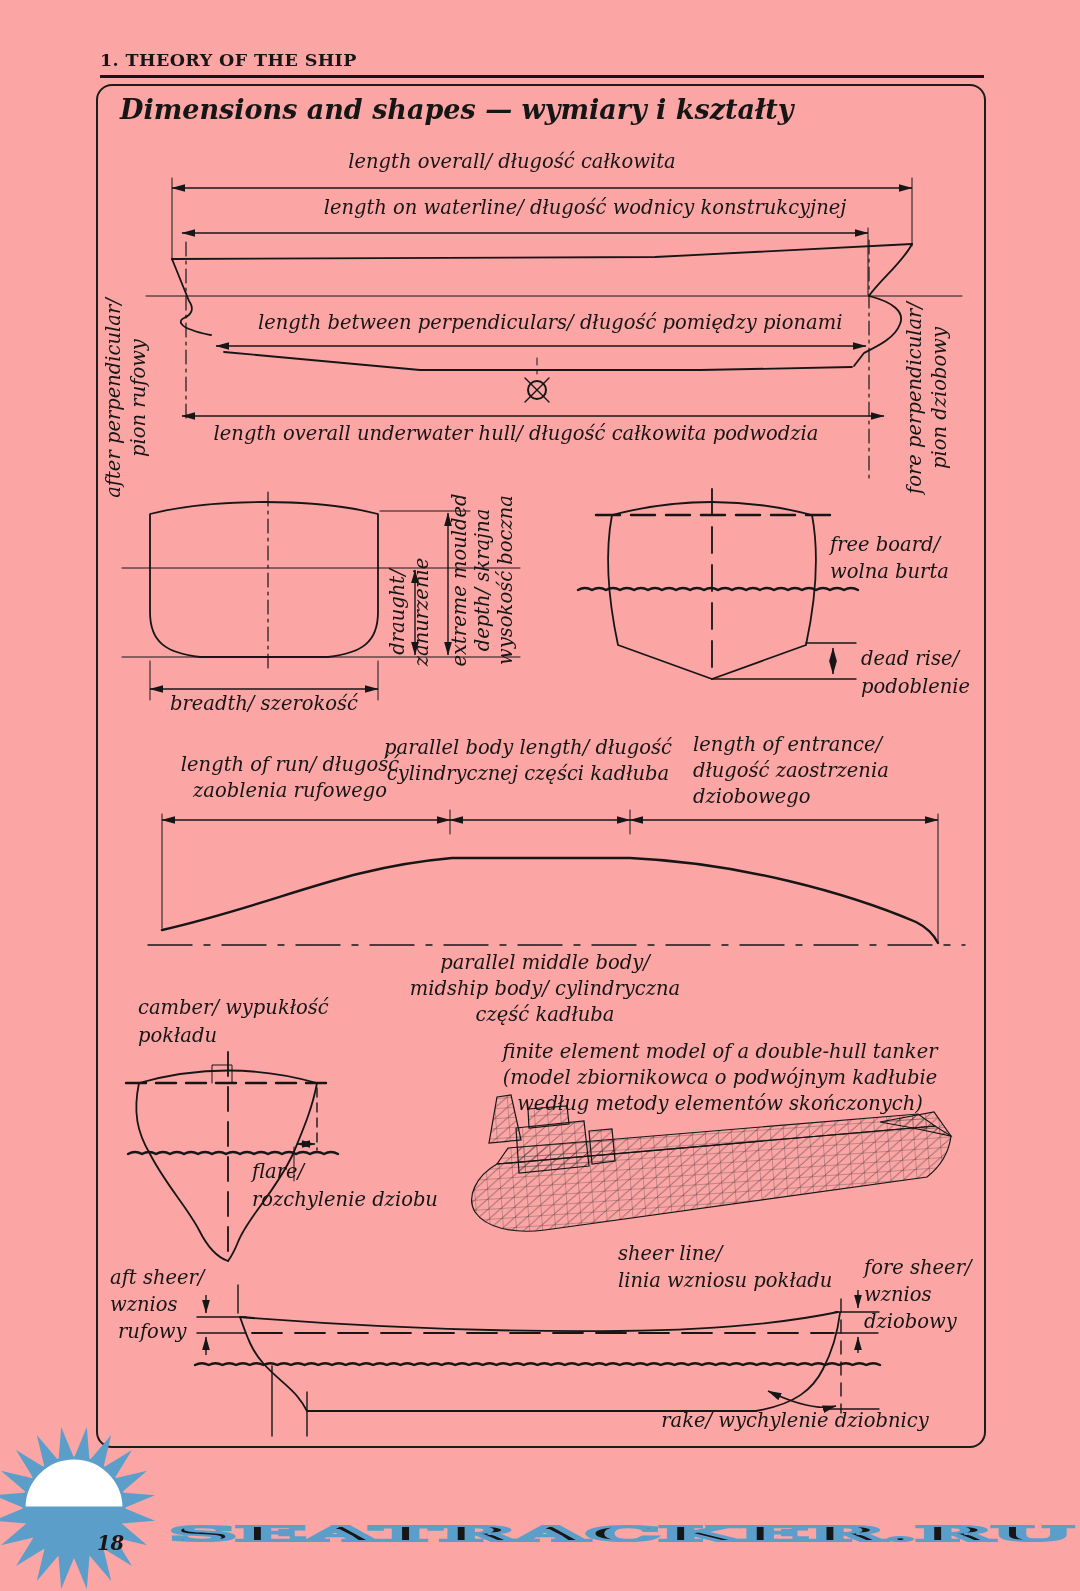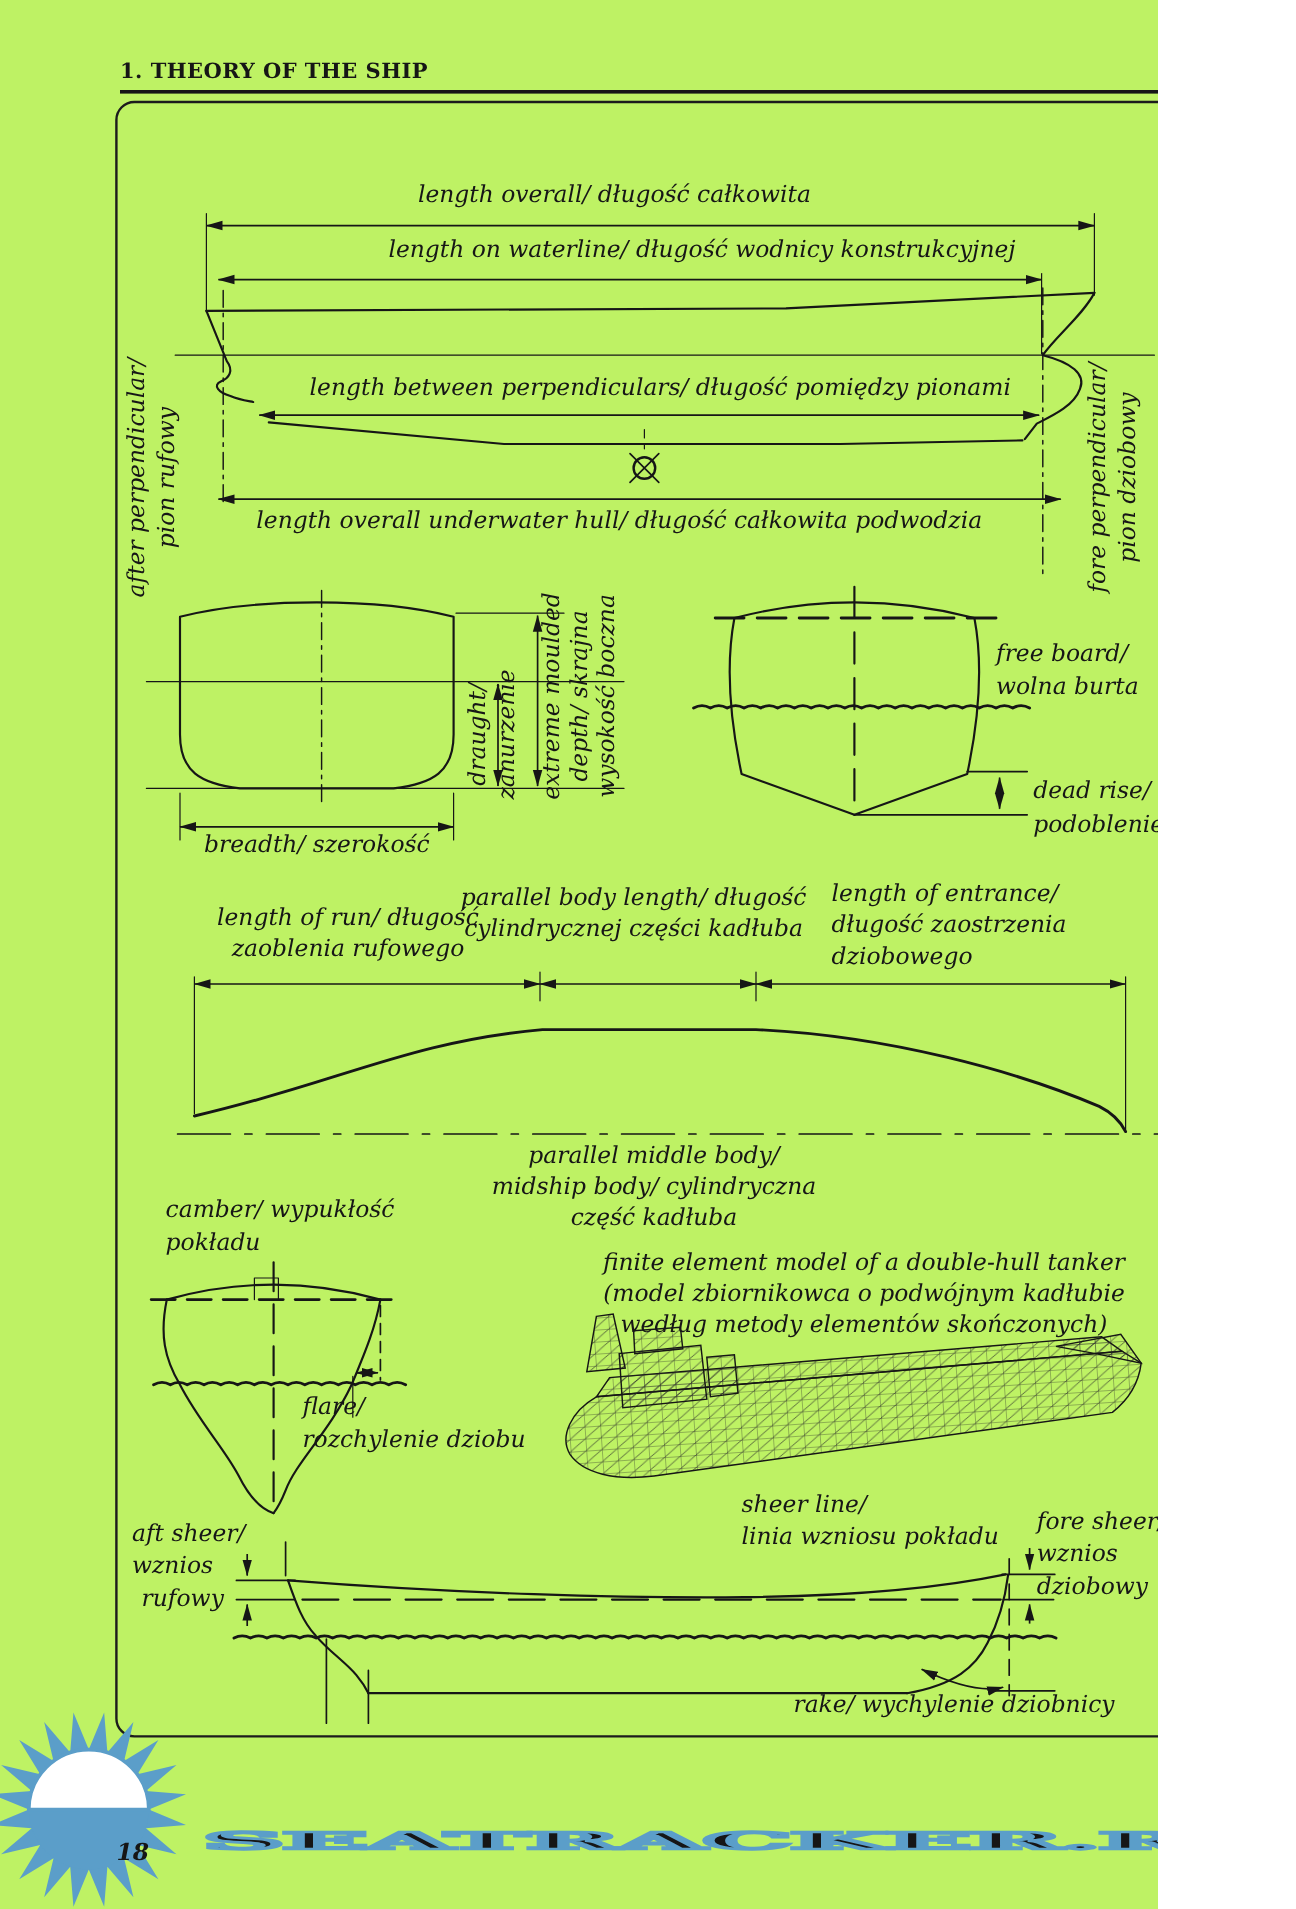--- a/index.html
+++ b/index.html
@@ -1,16 +1,16 @@
 <!DOCTYPE html>
 <html><head>
 <meta charset="utf-8">
 <style>
   html,body{margin:0;padding:0;background:#ffffff;}
-  #page{position:relative;width:965px;height:1591px;background:#bef264;overflow:hidden;
+  #page{position:relative;width:1080px;height:1591px;background:#fca5a5;overflow:hidden;
         font-family:"DejaVu Serif",serif;color:#161616;}
   .hdr{position:absolute;left:100px;top:50px;font-size:17.5px;font-weight:bold;letter-spacing:.4px;}
   .rule{position:absolute;left:100px;top:75px;width:884px;height:3px;background:#161616;}
   .frame{position:absolute;left:96px;top:84px;width:886px;height:1360px;border:2px solid #1c1c1c;border-radius:16px;}
   .title{position:absolute;left:120px;top:94px;font-size:27px;font-weight:bold;font-style:italic;}
   svg#art{position:absolute;left:0;top:0;}
   svg text{font-family:"DejaVu Serif",serif;font-style:italic;font-size:19.5px;fill:#161616;}
   .mid{text-anchor:middle;}
   .ln{stroke:#161616;fill:none;stroke-width:1.8;stroke-linecap:round;stroke-linejoin:round;}
   .thin{stroke-width:1;}
@@ -22,20 +22,21 @@
   .wmtext{font-style:normal;font-weight:bold;}
 </style>
 </head>
 <body>
 
 <div id="page">
 
   <div class="hdr">1. THEORY OF THE SHIP</div>
   <div class="rule"></div>
   <div class="frame"></div>
+  <div class="title">Dimensions and shapes — wymiary i kształty</div>
 
   <svg id="art" width="1080" height="1591" viewBox="0 0 1080 1591">
     <defs>
       <marker id="ah" viewBox="0 0 12 8" refX="11.5" refY="4" markerWidth="14" markerHeight="9.5" orient="auto-start-reverse" markerUnits="userSpaceOnUse">
         <path d="M0,0.6 L12,4 L0,7.4 Z" fill="#161616"></path>
       </marker>
       <pattern id="mesh" width="13" height="10" patternUnits="userSpaceOnUse" patternTransform="rotate(-4)">
         <path d="M0,0H13 M0,0V10 M13,0L0,10" stroke="#2a2a2a" stroke-width="0.55" fill="none"></path>
       </pattern>
       <linearGradient id="wm" x1="0" y1="0" x2="0" y2="1">

